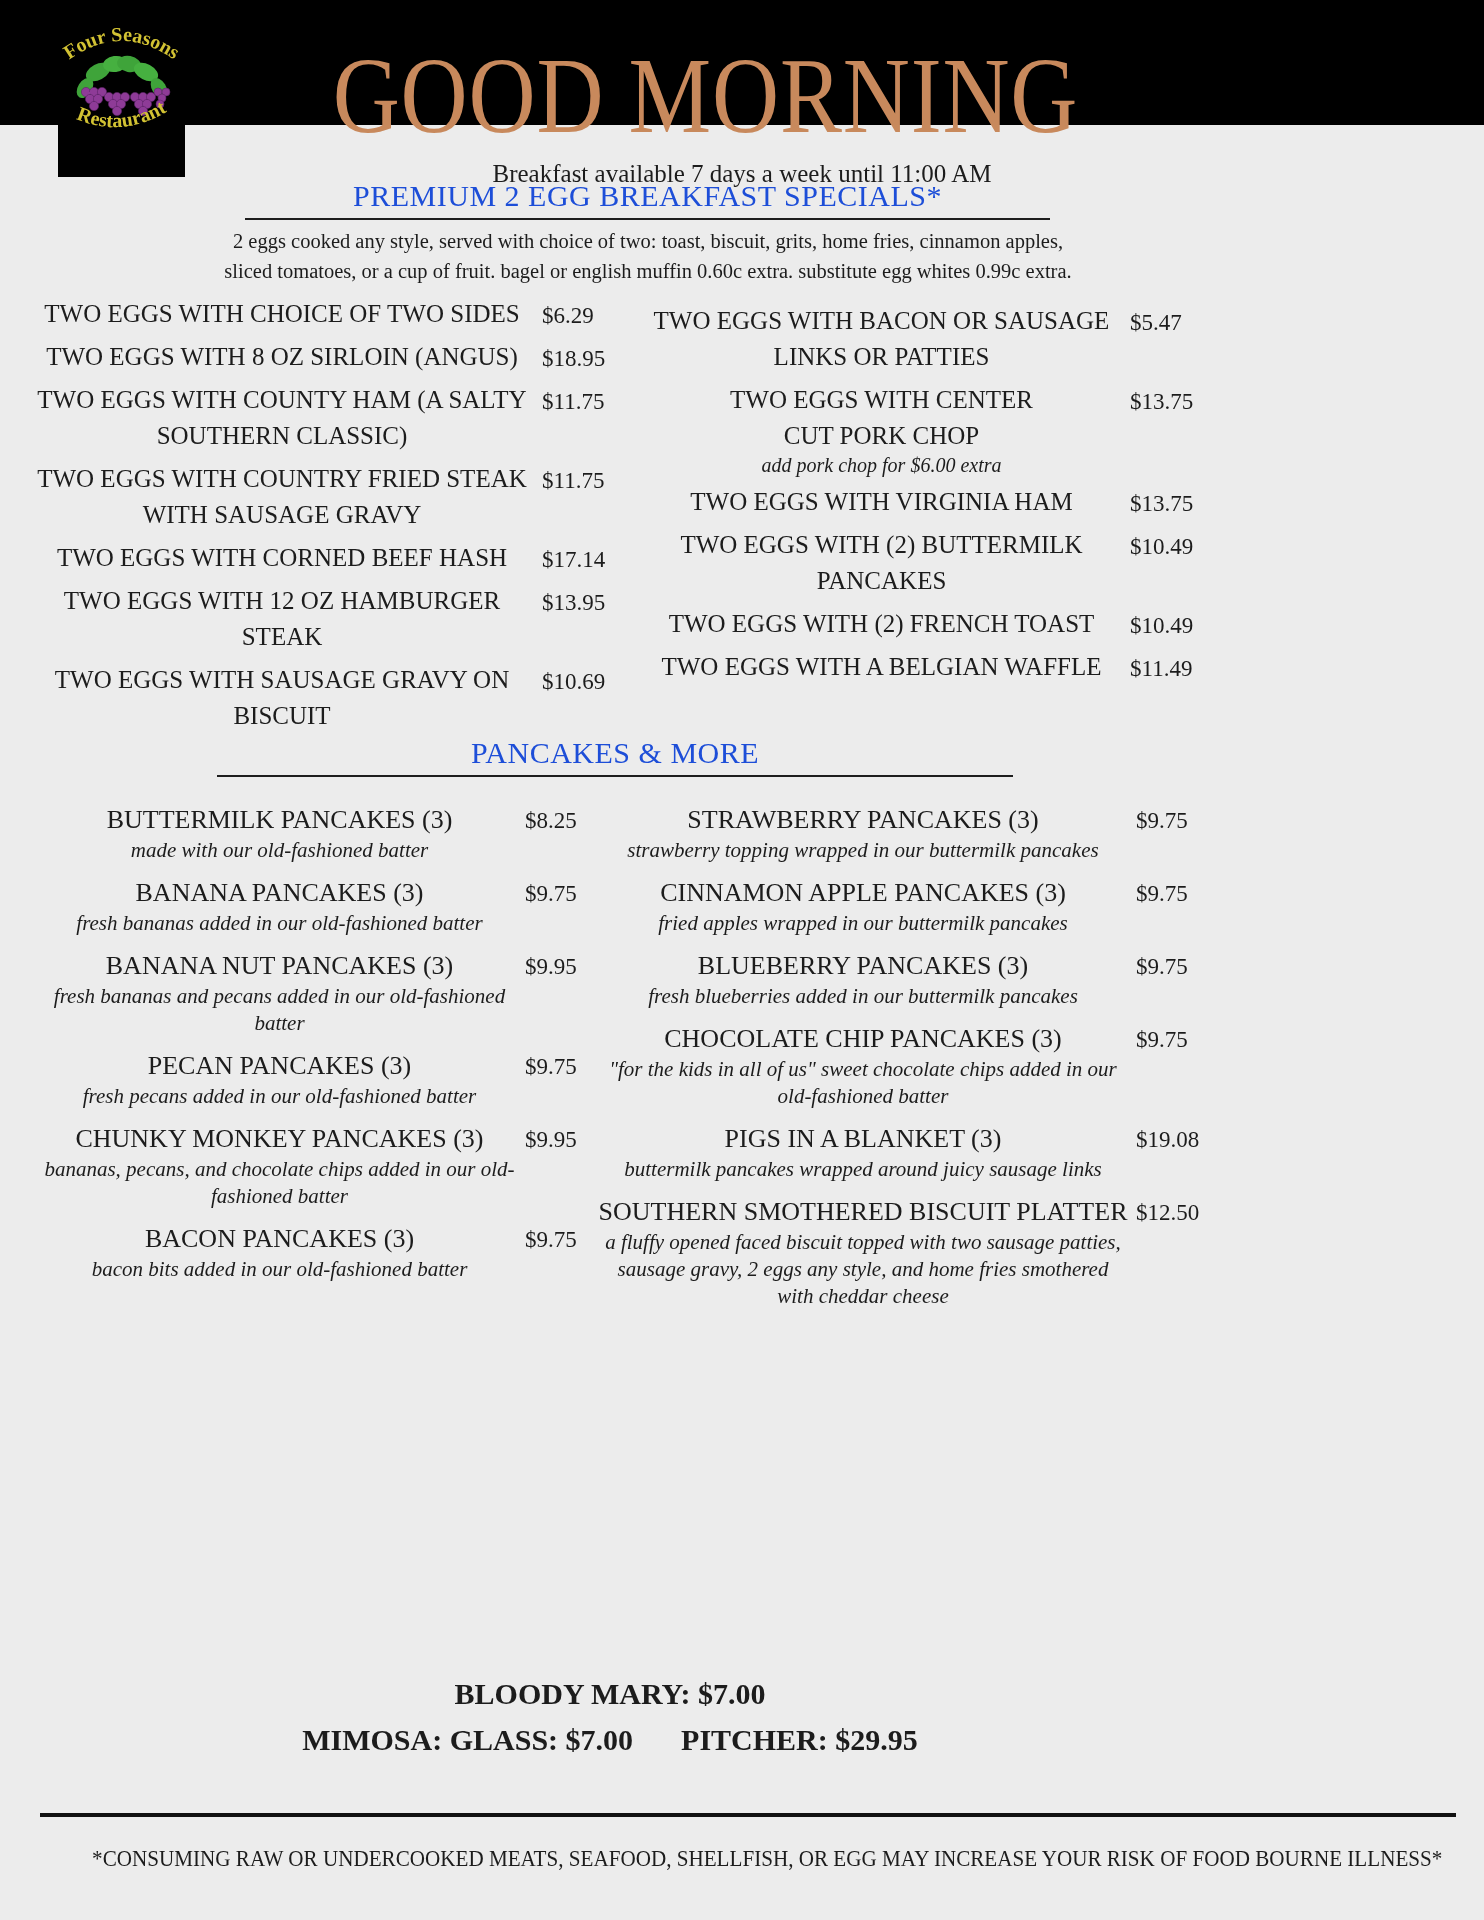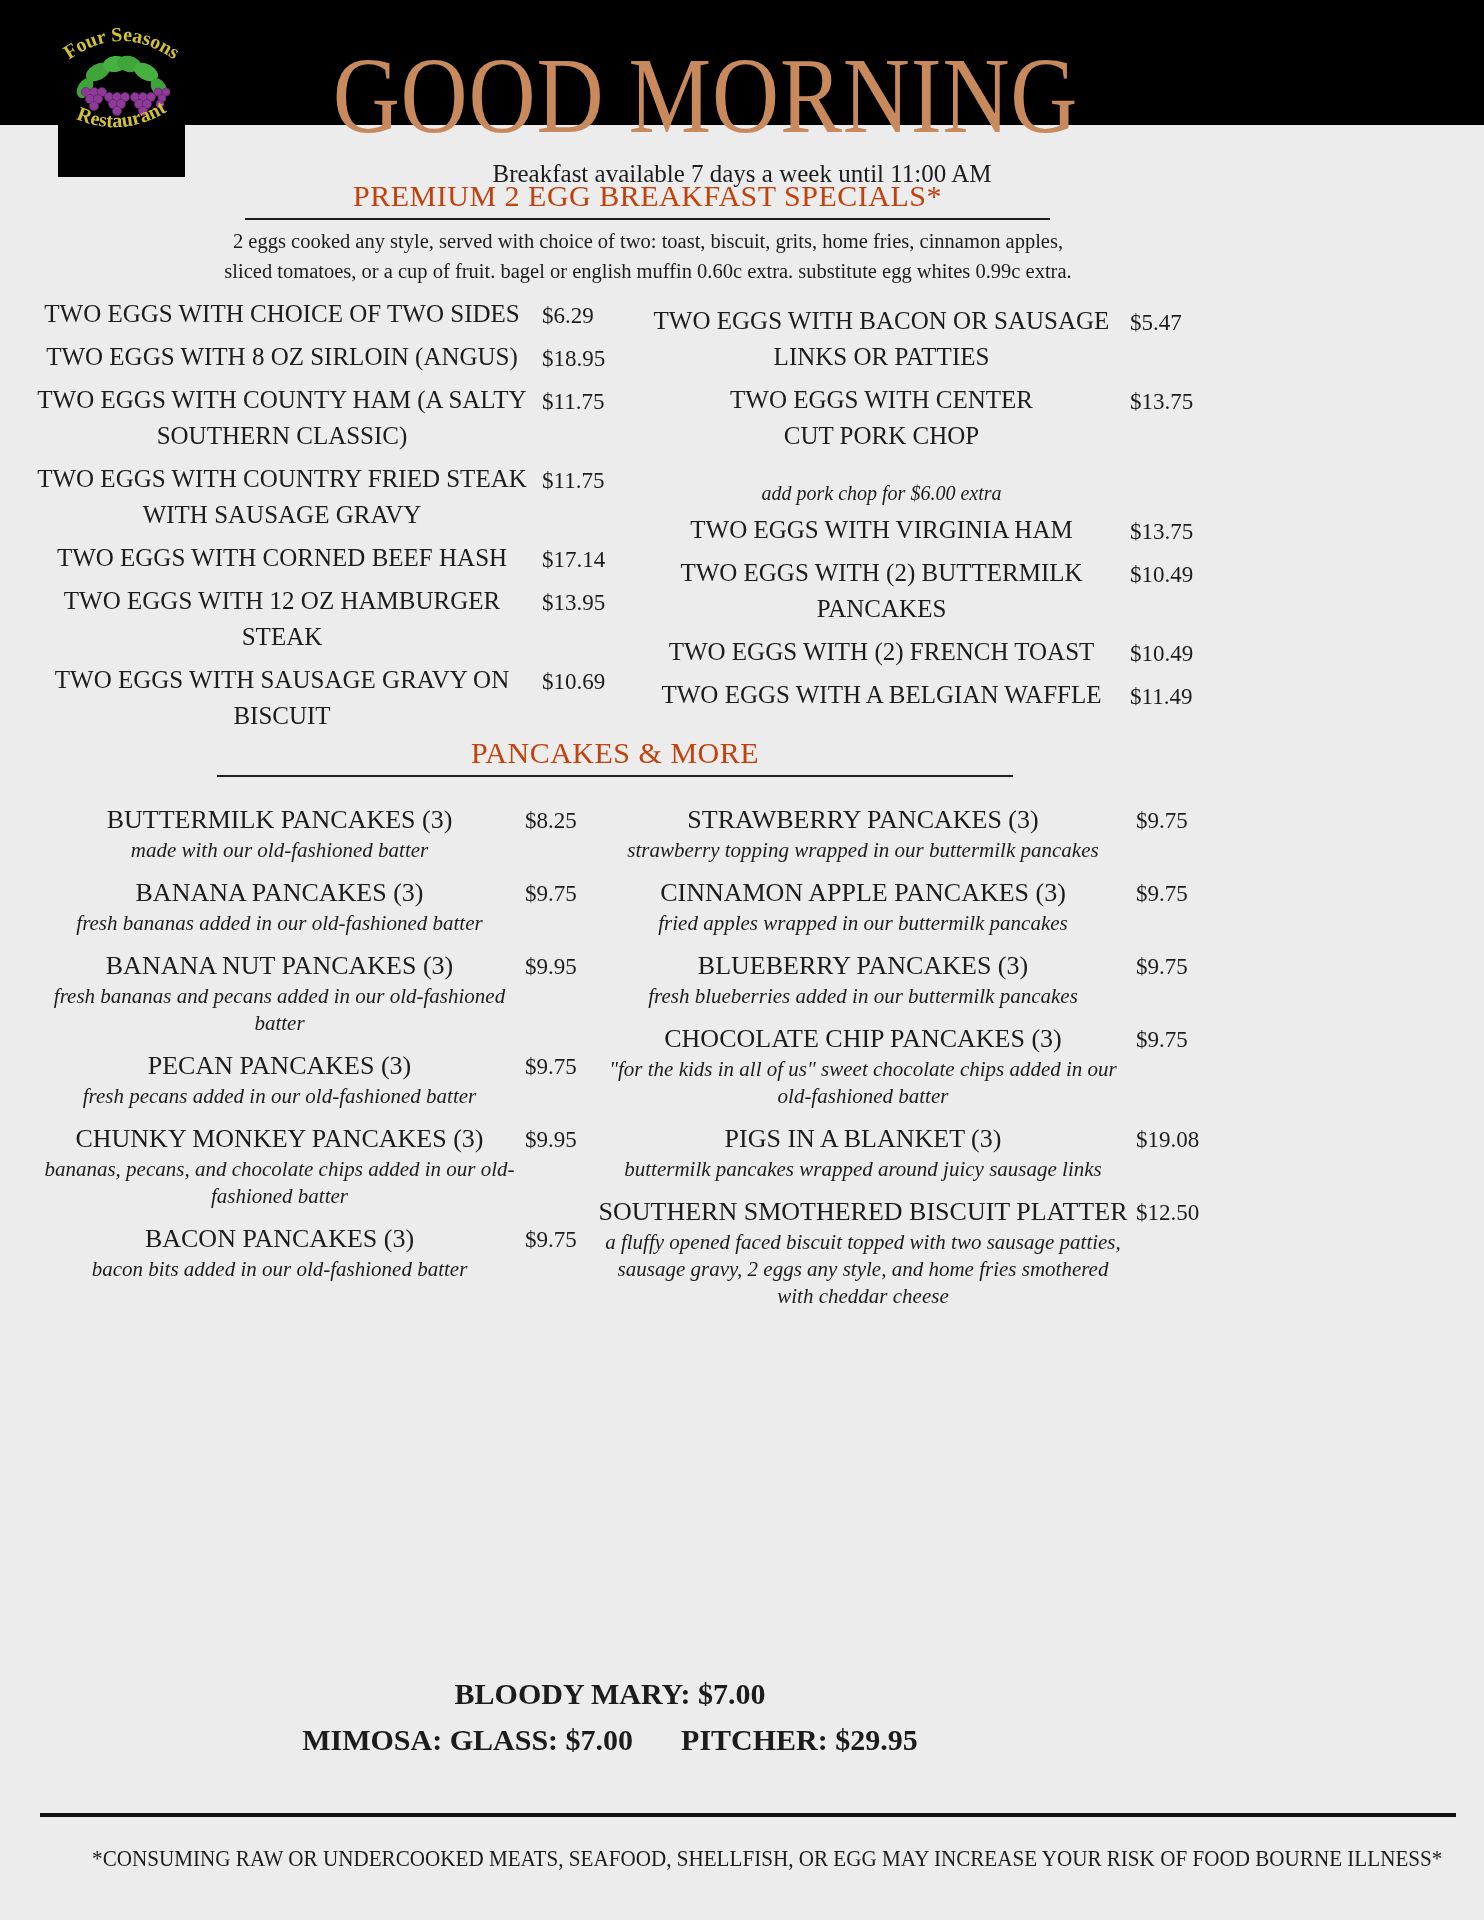--- a/index.html
+++ b/index.html
@@ -15,39 +15,39 @@
 
   .title-wrap { position:absolute; left:-37px; top:40px; width:1484px; text-align:center; z-index:2; }
   .title-wrap .title-text {
     display:inline-block; font-size:108px; line-height:112px; color:#c8895c;
     transform:scaleX(0.86); white-space:nowrap; letter-spacing:1px;
   }
   .subtitle { position:absolute; left:0; top:160px; width:1484px; text-align:center;
     font-size:25px; line-height:28px; z-index:2; }
 
   
-  .section-head { position:absolute; text-align:center; color:#c2410c; font-size:30px; line-height:32px;
+  .section-head { position:absolute; text-align:center; color:#1d4ed8; font-size:30px; line-height:32px;
     padding-bottom:6px; border-bottom:2px solid #1e1e1e; letter-spacing:0.5px; }
   .spec-head { top:180px; left:245px; width:805px; }
   .pan-head  { top:737px; left:217px; width:796px; }
 
   .spec-desc { position:absolute; top:226px; left:0; width:1296px; text-align:center;
     font-size:20.5px; line-height:30px; }
 
   
   .col { position:absolute; }
   .specials-left  { left:32px;  top:296px; width:580px; }
   .specials-right { left:643px; top:303px; width:557px; }
   .pancakes-left  { left:42px;  top:803px; width:555px; }
   .pancakes-right { left:598px; top:803px; width:610px; }
 
   .s-row { display:flex; align-items:flex-start; margin-bottom:7px; }
   .s-main { flex:1; }
   .s-name { text-align:center; font-size:25px; line-height:36px; white-space:pre-line; }
-  .s-note { text-align:center; font-size:20px; line-height:23px; font-style:italic;margin-top:28px; }
+  .s-note { text-align:center; font-size:20px; line-height:23px; font-style:italic; }
   .s-price { width:80px; padding-top:5px; padding-left:10px; font-size:23px; line-height:30px; text-align:left; }
 
   .p-row { display:flex; align-items:flex-start; margin-bottom:12px; }
   .p-main { flex:1; }
   .p-name { text-align:center; font-size:26px; line-height:34px; white-space:pre-line; }
   .p-desc { text-align:center; font-size:21px; line-height:27px; font-style:italic; }
   .p-price { width:80px; padding-top:3px; padding-left:8px; font-size:23px; line-height:30px; text-align:left; }
 
   .s-note:empty, .p-desc:empty { display:none; }
 

